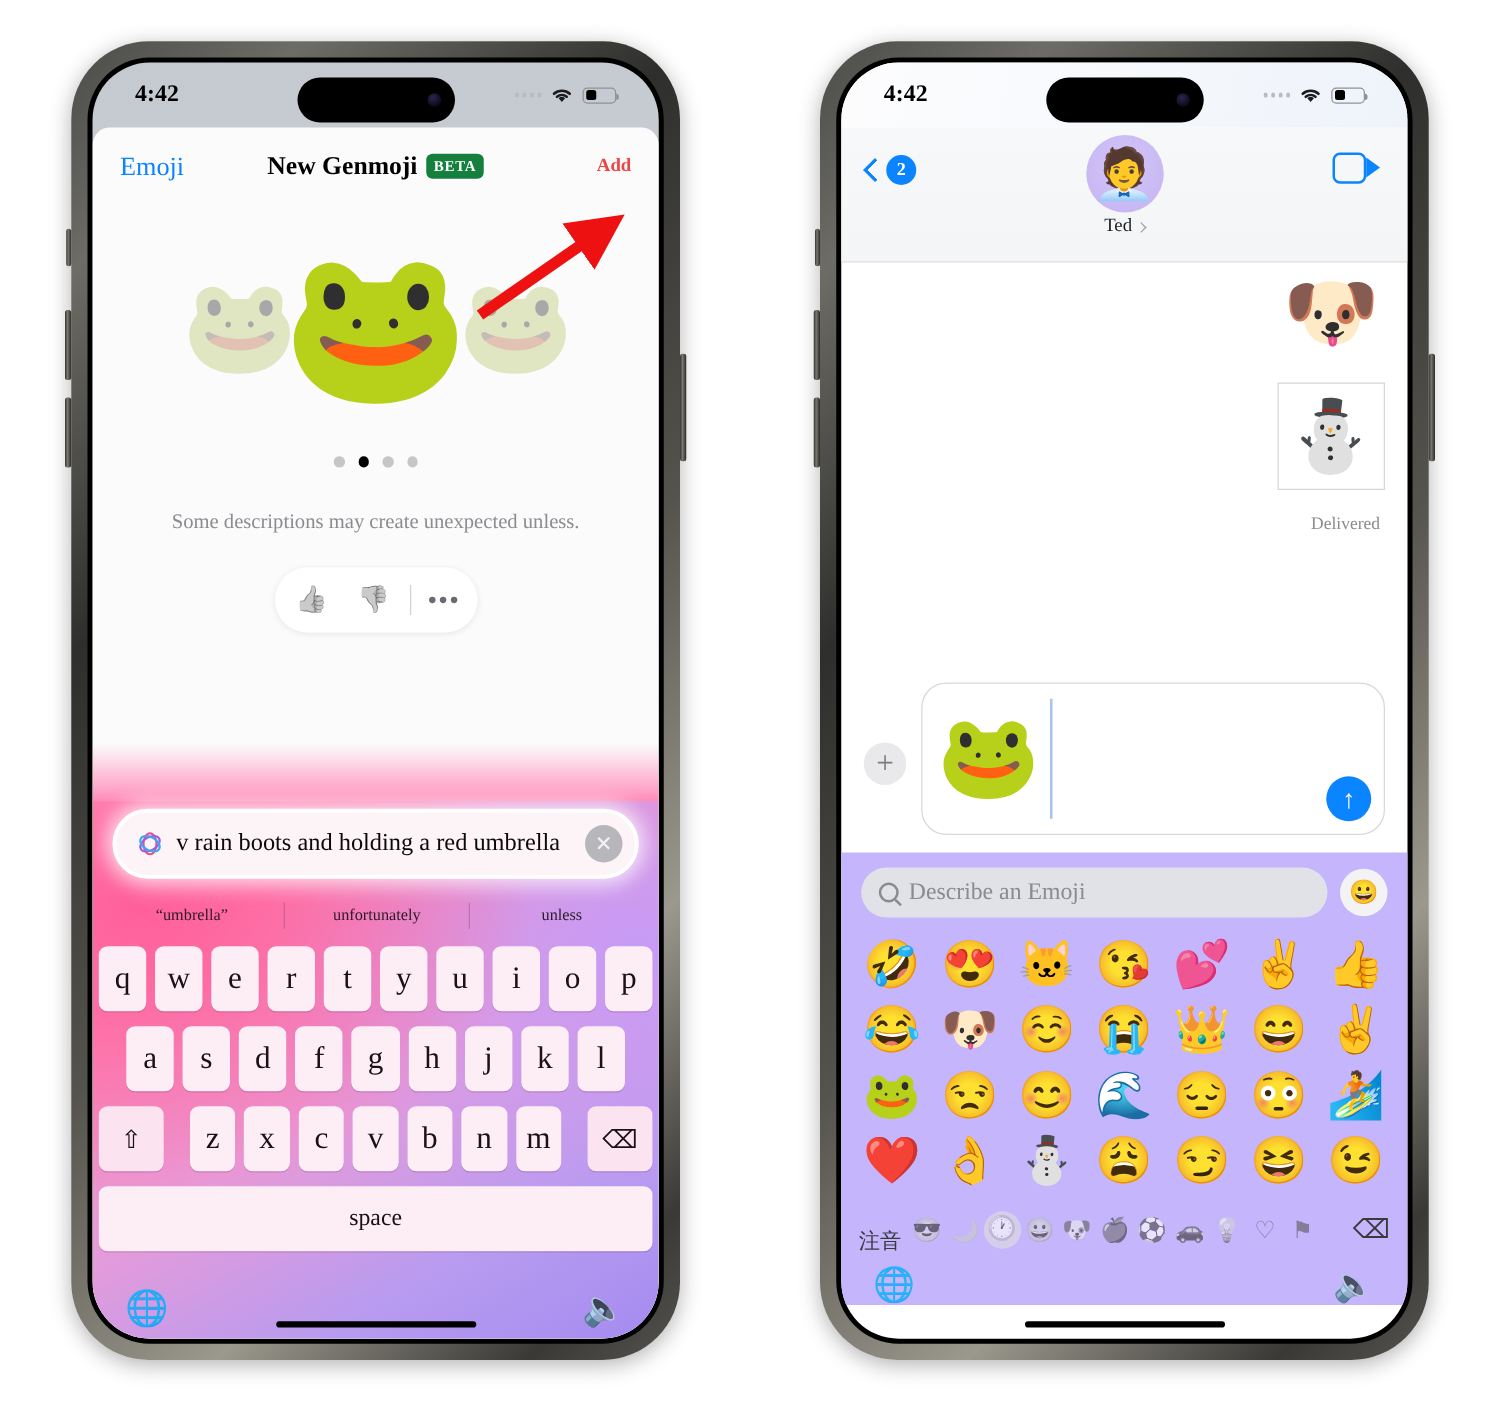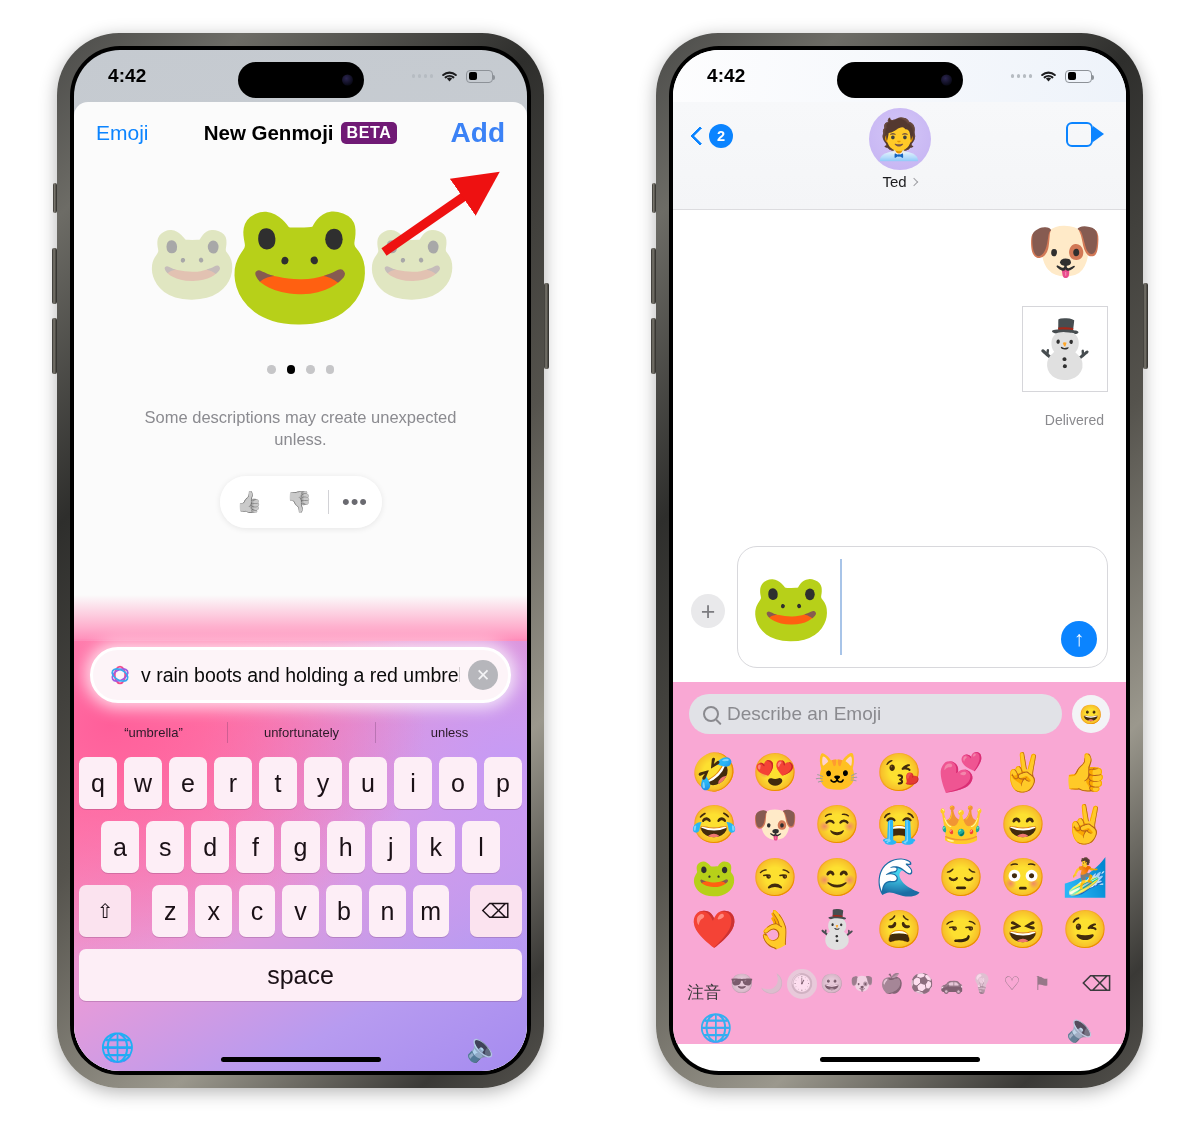--- a/index.html
+++ b/index.html
@@ -11,20 +11,21 @@
   }
   .stage { position: relative; width: 1200px; height: 1134px; }
 
   
   .phone {
     position: absolute;
     border-radius: 62px;
     background: linear-gradient(135deg,#4b4b49 0%,#6d6c66 12%,#2e2e2c 32%,#55534d 55%,#9b988d 76%,#3a3936 92%,#55534e 100%);
     padding: 13px;
     box-shadow: 0 4px 18px rgba(0,0,0,.30);
+    font-family: Liberation Serif, serif;
   }
   .phone-inner {
     position: relative;
     width: 100%; height: 100%;
     border-radius: 50px;
     background: #000;
     padding: 4px;
   }
   .screen {
     position: relative;
@@ -85,29 +86,29 @@
     background: #fbfbfb;
     border-radius: 14px 14px 0 0;
     display: flex; flex-direction: column;
     overflow: hidden;
   }
   .sheet-nav {
     height: 62px; display: flex; align-items: center; padding: 0 22px;
     position: relative; flex: 0 0 auto;
   }
   .nav-cancel { color:#0b84ff; font-size: 21px; }
-  .nav-add { color:#3b82f6; font-size: 28px; font-weight: 600; margin-left: auto; }
+  .nav-add { color:#ef4444; font-size: 15px; font-weight: 600; margin-left: auto; }
   .nav-title {
     position: absolute; left:0; right:0; text-align:center;
     font-size: 20.5px; font-weight: bold; color:#000;
     display:flex; align-items:center; justify-content:center; gap:7px;
     pointer-events:none;
   }
   .beta-badge {
-    background:#701a75; color:#fff; font-size:16px; font-weight:bold;
+    background:#15803d; color:#fff; font-size:12px; font-weight:bold;
     letter-spacing:.6px; padding: 2.5px 6px 2px; border-radius: 5px;
   }
 
   .genmoji-stage {
     flex: 0 0 auto; height: 195px; position: relative;
     display:flex; align-items:center; justify-content:center;
   }
   .gm { position:absolute; }
   .gm-center { font-size: 120px; line-height:1; }
   .gm-side { font-size: 74px; line-height:1; opacity:.40; filter: saturate(.5); }
@@ -177,21 +178,21 @@
     display:flex; align-items:center; justify-content:center;
     font-size: 25px; color:#1a1016;
     box-shadow: 0 1px 0 rgba(120,60,110,.28);
   }
   .row2 { padding: 0 22px; }
   .row3 { }
   .key.wide { flex:0 0 52px; background:#fbe3ef; font-size:20px; }
   .key.gap { flex:0 0 7px; background:none; box-shadow:none; }
   .row4 { margin-top: 2px; }
   .key.num { flex:0 0 114px; font-size:19px; }
-  .key.space { flex:1; font-size:25px; }
+  .key.space { flex:1; font-size:19px; }
   .key.done { flex:0 0 114px; background:#0b84ff; color:#fff; font-size:19px; }
   .kb-bottom { display:flex; align-items:center; justify-content:space-between; padding: 10px 26px 0; height: 58px; }
   .kb-bottom .ic { font-size: 28px; color:#45122f; opacity:.85; }
 
   
   #phone-right { left: 656px; top: 33px; width: 487px; height: 1055px; }
   #phone-right .screen { background: #fff; }
   #phone-right .statusbar { background: linear-gradient(100deg,#fdfdfe 0%,#eef3fa 100%); }
 
   .msg-nav {
@@ -249,21 +250,21 @@
     flex:1; min-height: 122px; border:1px solid #d8d8dc; border-radius: 20px;
     display:flex; align-items:center; padding: 8px 12px; position:relative; background:#fff;
   }
   .composer-sticker { font-size: 66px; line-height:1; }
   .composer-caret { width:2px; height: 96px; background:#a8c4e8; margin-left: 8px; }
   .send-btn {
     position:absolute; right:10px; bottom:10px; width:36px; height:36px; border-radius:50%;
     background:#0b84ff; color:#fff; display:flex; align-items:center; justify-content:center; font-size:21px;
   }
 
-  .emoji-panel { background:#f9a8d4; flex:1; padding-top: 12px; position:relative; }
+  .emoji-panel { background:#c4b5fd; flex:1; padding-top: 12px; position:relative; }
   .search-row { display:flex; align-items:center; gap:10px; padding: 0 16px 10px; }
   .search-field {
     flex:1; height: 40px; border-radius:20px; background:#e1e2e7;
     display:flex; align-items:center; gap:8px; padding: 0 14px;
   }
   .search-ico { width:16px;height:16px; border:2px solid #8a8a8f; border-radius:50%; position:relative; flex:0 0 auto;}
   .search-ico::after{content:"";position:absolute;right:-5px;bottom:-3px;width:7px;height:2px;background:#8a8a8f;transform:rotate(45deg);border-radius:1px;}
   .search-ph { font-size: 19px; color:#8a8a8f; }
   .genmoji-btn {
     width: 38px;height:38px;border-radius:50%;background:#f3f3f6;

